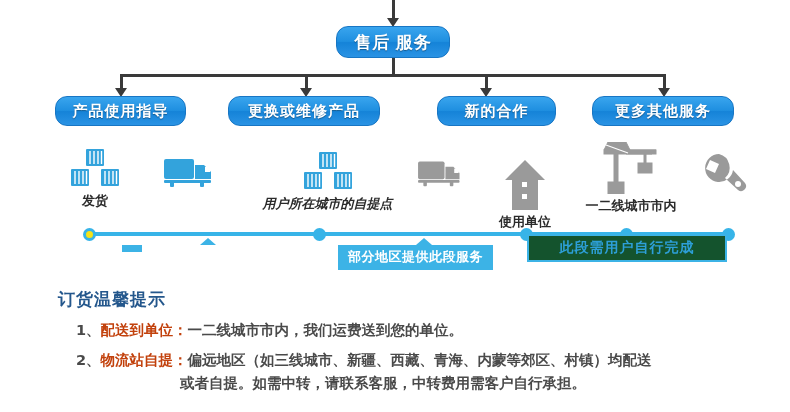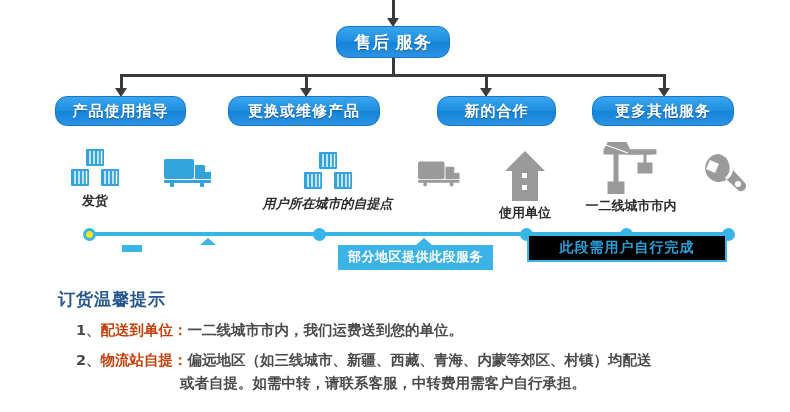--- a/index.html
+++ b/index.html
@@ -90,21 +90,21 @@
     position: absolute;
     top: -7px;
     width: 0; height: 0;
     border-left: 8px solid transparent;
     border-right: 8px solid transparent;
     border-bottom: 7px solid #3cb3e6;
   }
   .tl-box {
     position: absolute;
     border: 2px solid #3cb3e6;
-    background: #000000;
+    background: #14532d;
     color: #2d9fd8;
     font-size: 14px;
     font-weight: bold;
     white-space: nowrap;
     letter-spacing: 1px;
     display: flex; align-items: center; justify-content: center;
     font-family: "DejaVu Sans", "Liberation Sans", sans-serif;
   }
 
   
@@ -238,21 +238,21 @@
           <path d="M31 10 h9 l7 7 v7 h-16 z"></path>
           <rect x="0" y="25" width="47" height="3" rx="1"></rect>
           <rect x="6" y="27" width="4" height="5" rx="1"></rect>
           <rect x="36" y="27" width="4" height="5" rx="1"></rect>
         </g>
         <rect x="41" y="12" width="5" height="5" fill="#ffffff"></rect>
       </svg>
       <span class="cap"></span>
     </div>
 
-    <div class="iconcell" style="left:490px; top:151px; width:70px;">
+    <div class="iconcell" style="left:490px; top:160px; width:70px;">
       <svg class="glyph" width="42" height="50" viewBox="0 0 42 50">
         <path d="M21 0 L41 20 L34 20 L34 50 L8 50 L8 20 L1 20 Z" fill="#9a9a9a"></path>
         <rect x="18" y="22" width="5" height="5" fill="#ffffff"></rect>
         <rect x="18" y="34" width="5" height="5" fill="#ffffff"></rect>
       </svg>
       <span class="cap">使用单位</span>
     </div>
 
     <div class="iconcell" style="left:572px; top:142px; width:118px;">
       <svg class="glyph" width="62" height="52" viewBox="0 0 62 52">

